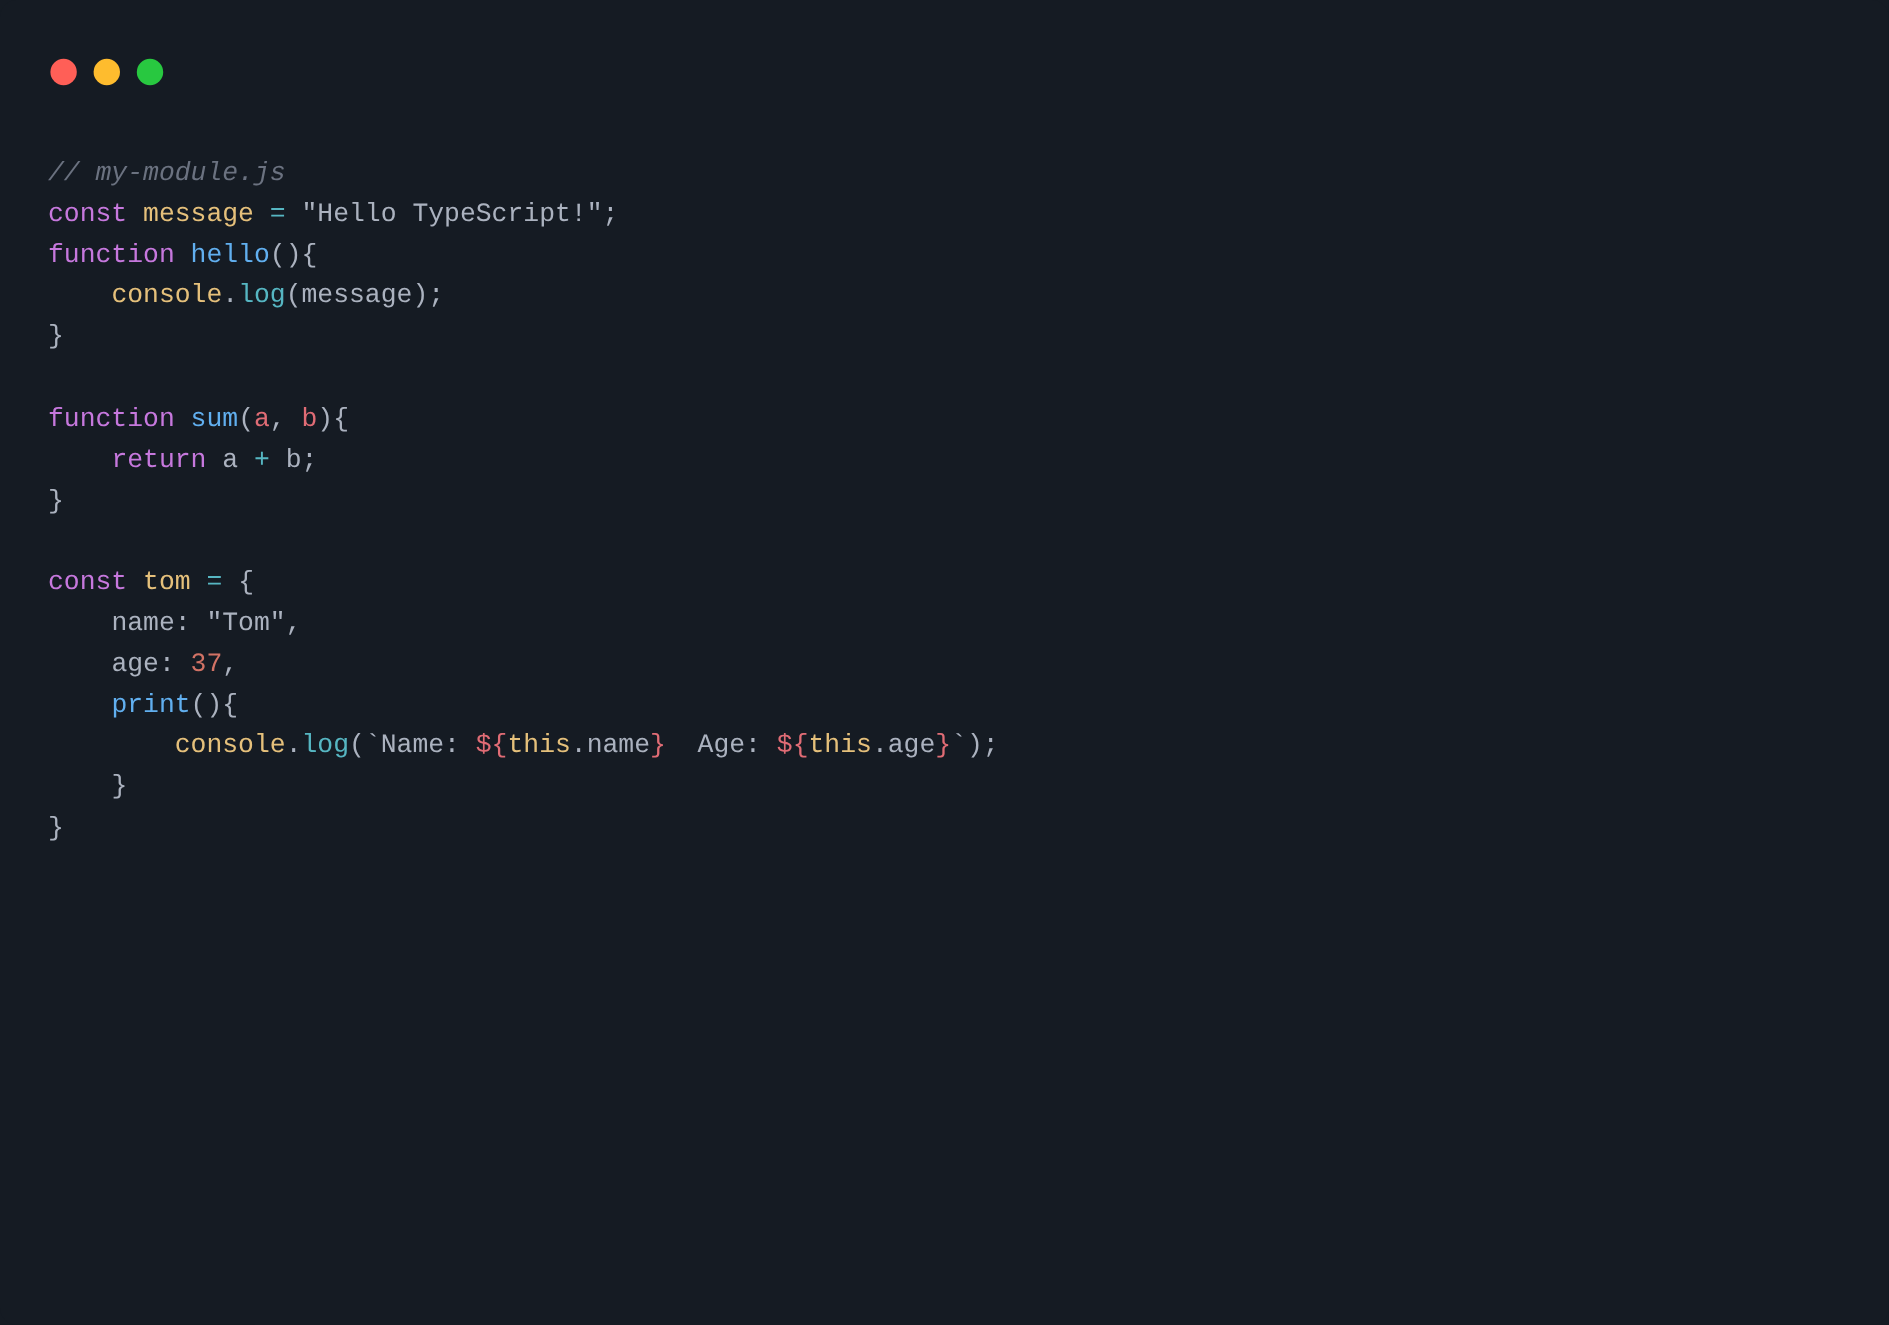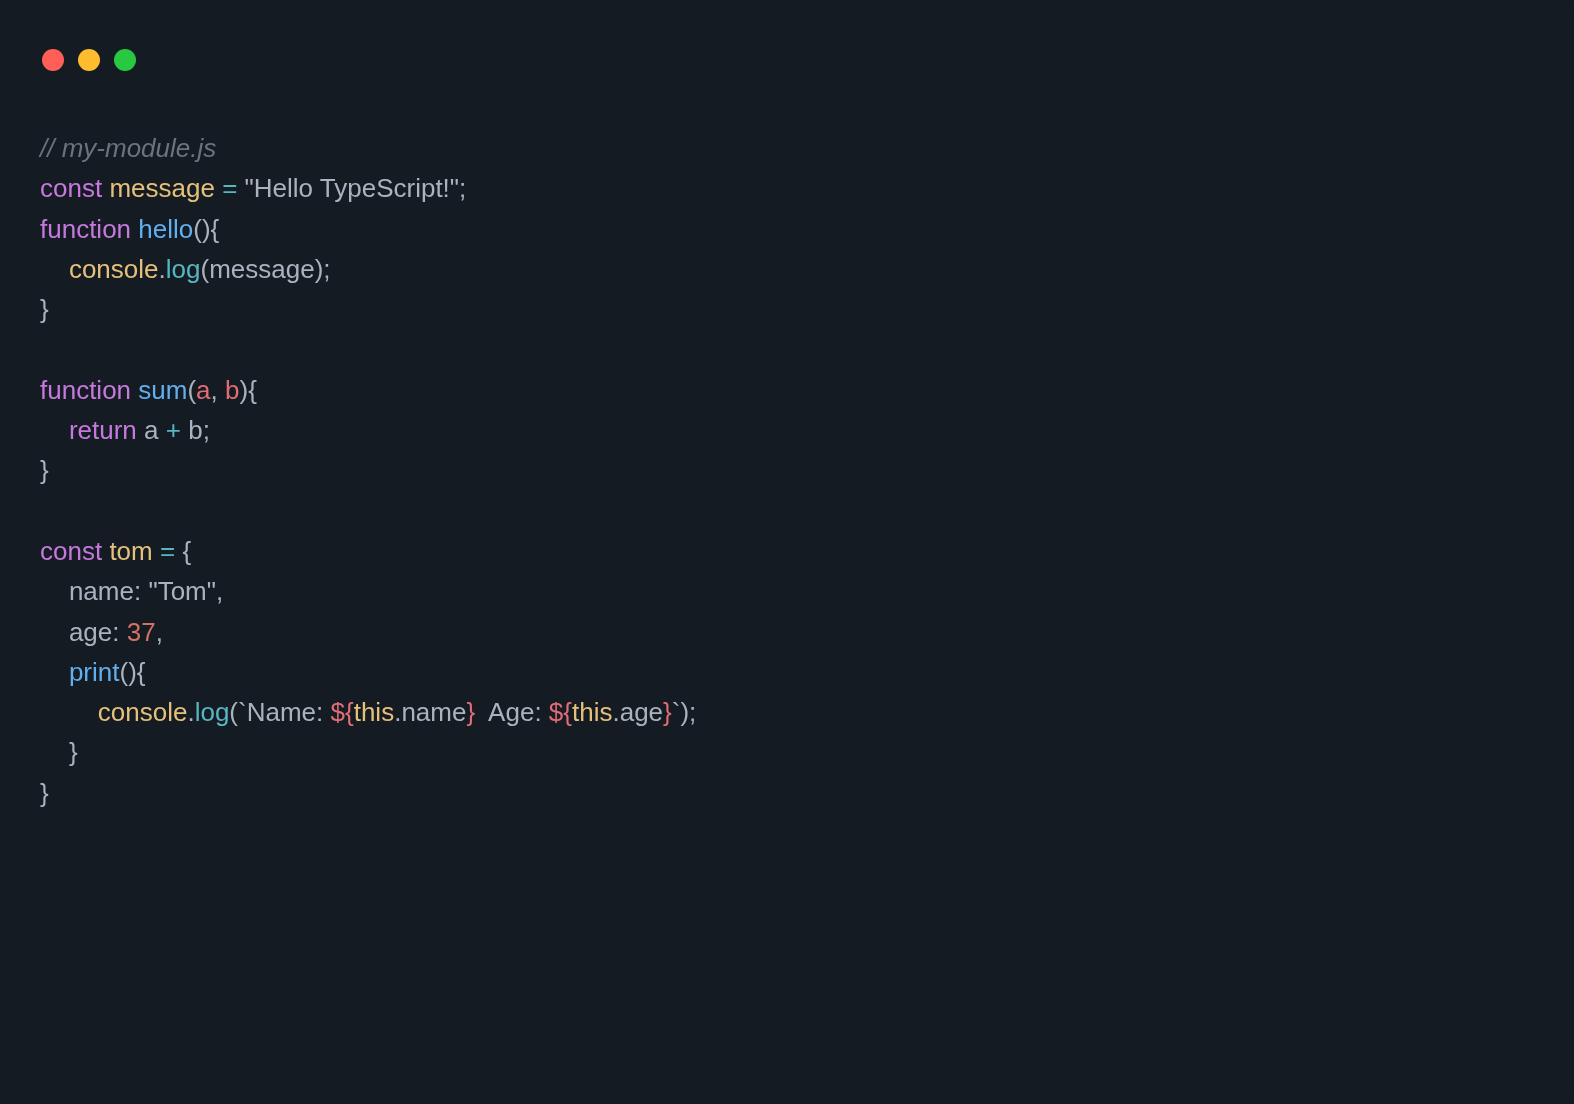--- a/index.html
+++ b/index.html
@@ -25,22 +25,22 @@
     padding: 30px 0 0 42px;
     height: 60px;
   }
   .dot {
     width: 22px;
     height: 22px;
     border-radius: 50%;
   }
   .code-area {
     padding: 38px 40px 0 40px;
-    font-family: Liberation Sans, sans-serif;
-    font-size: 26px;
+    font-family: Liberation Mono, monospace;
+    font-size: 22px;
     line-height: 1.55;
     color: #abb2bf;
     white-space: pre;
     letter-spacing: 0px;
   }
   
   .c-comment   { color: #6b7280; font-style: italic; }
   .c-keyword   { color: #c678dd; }
   .c-ident     { color: #61afef; }
   .c-var       { color: #e5c07b; }

